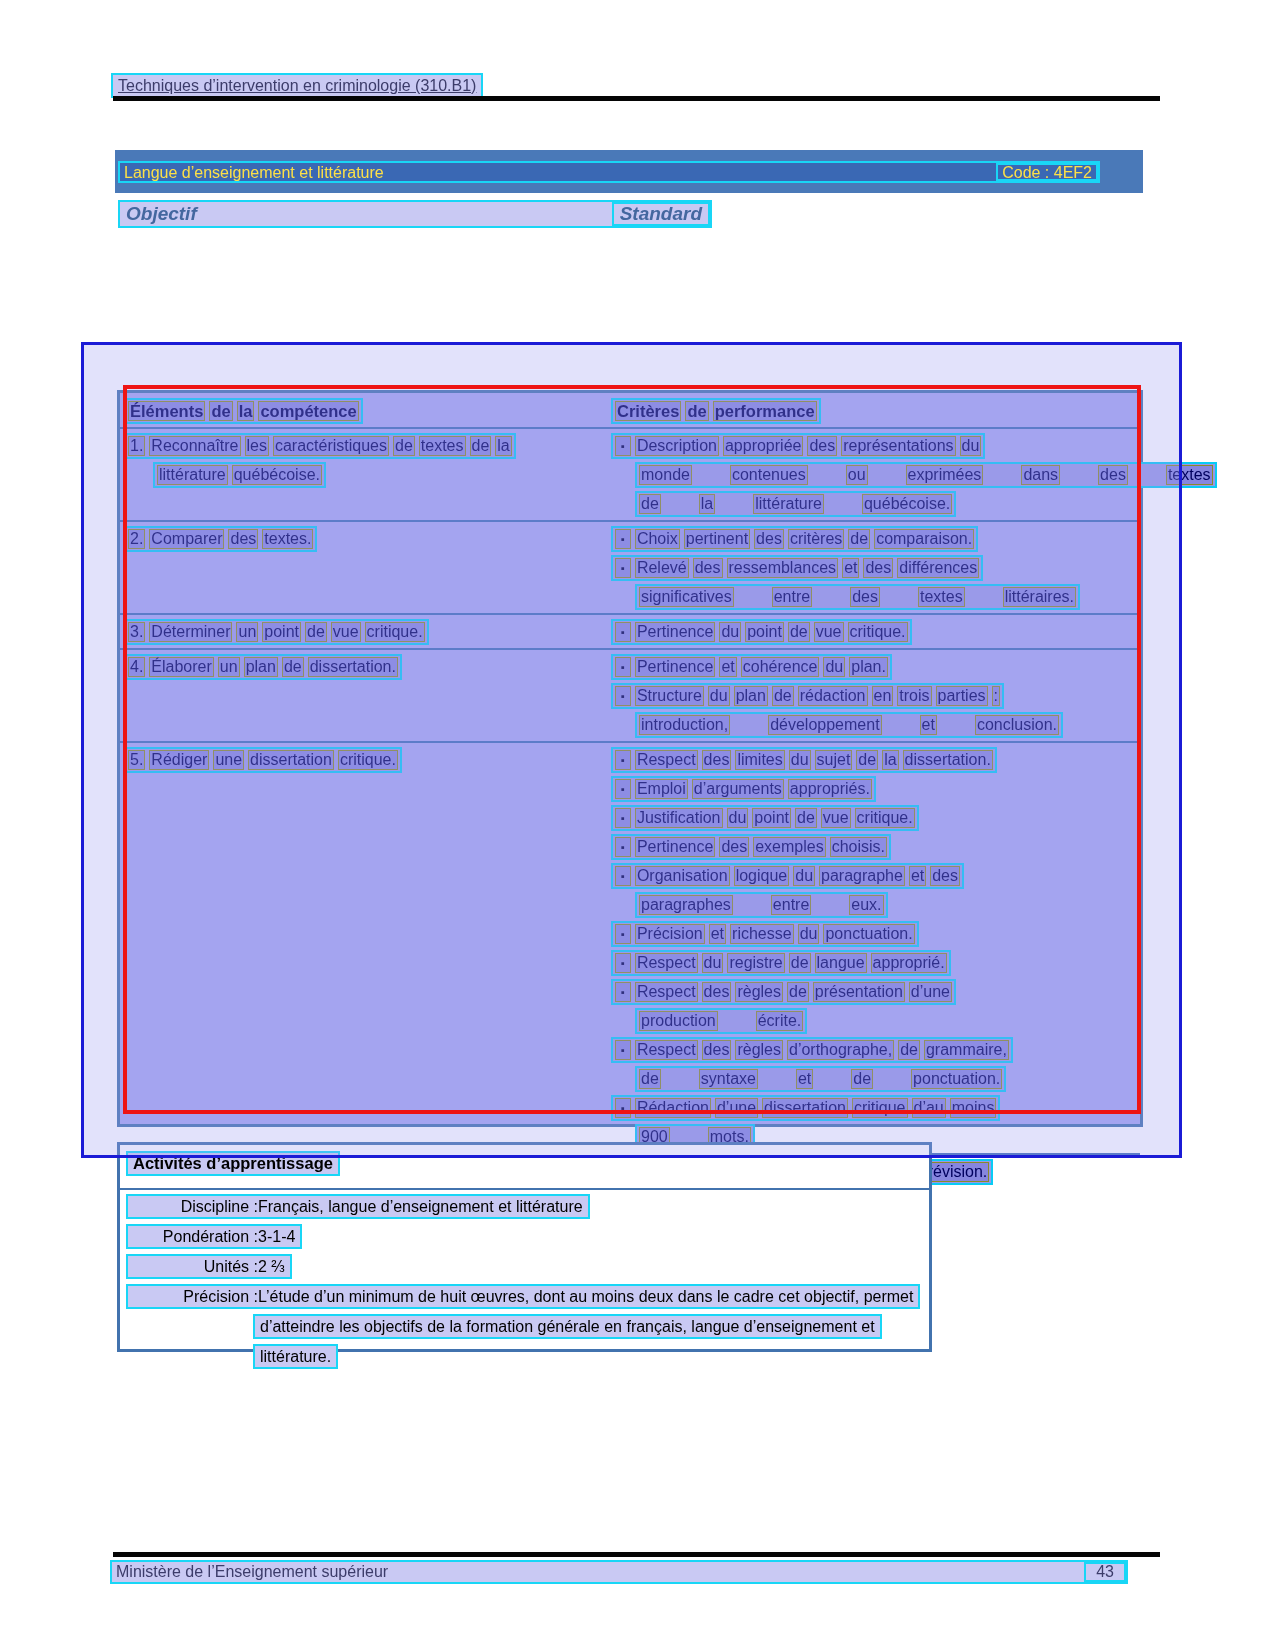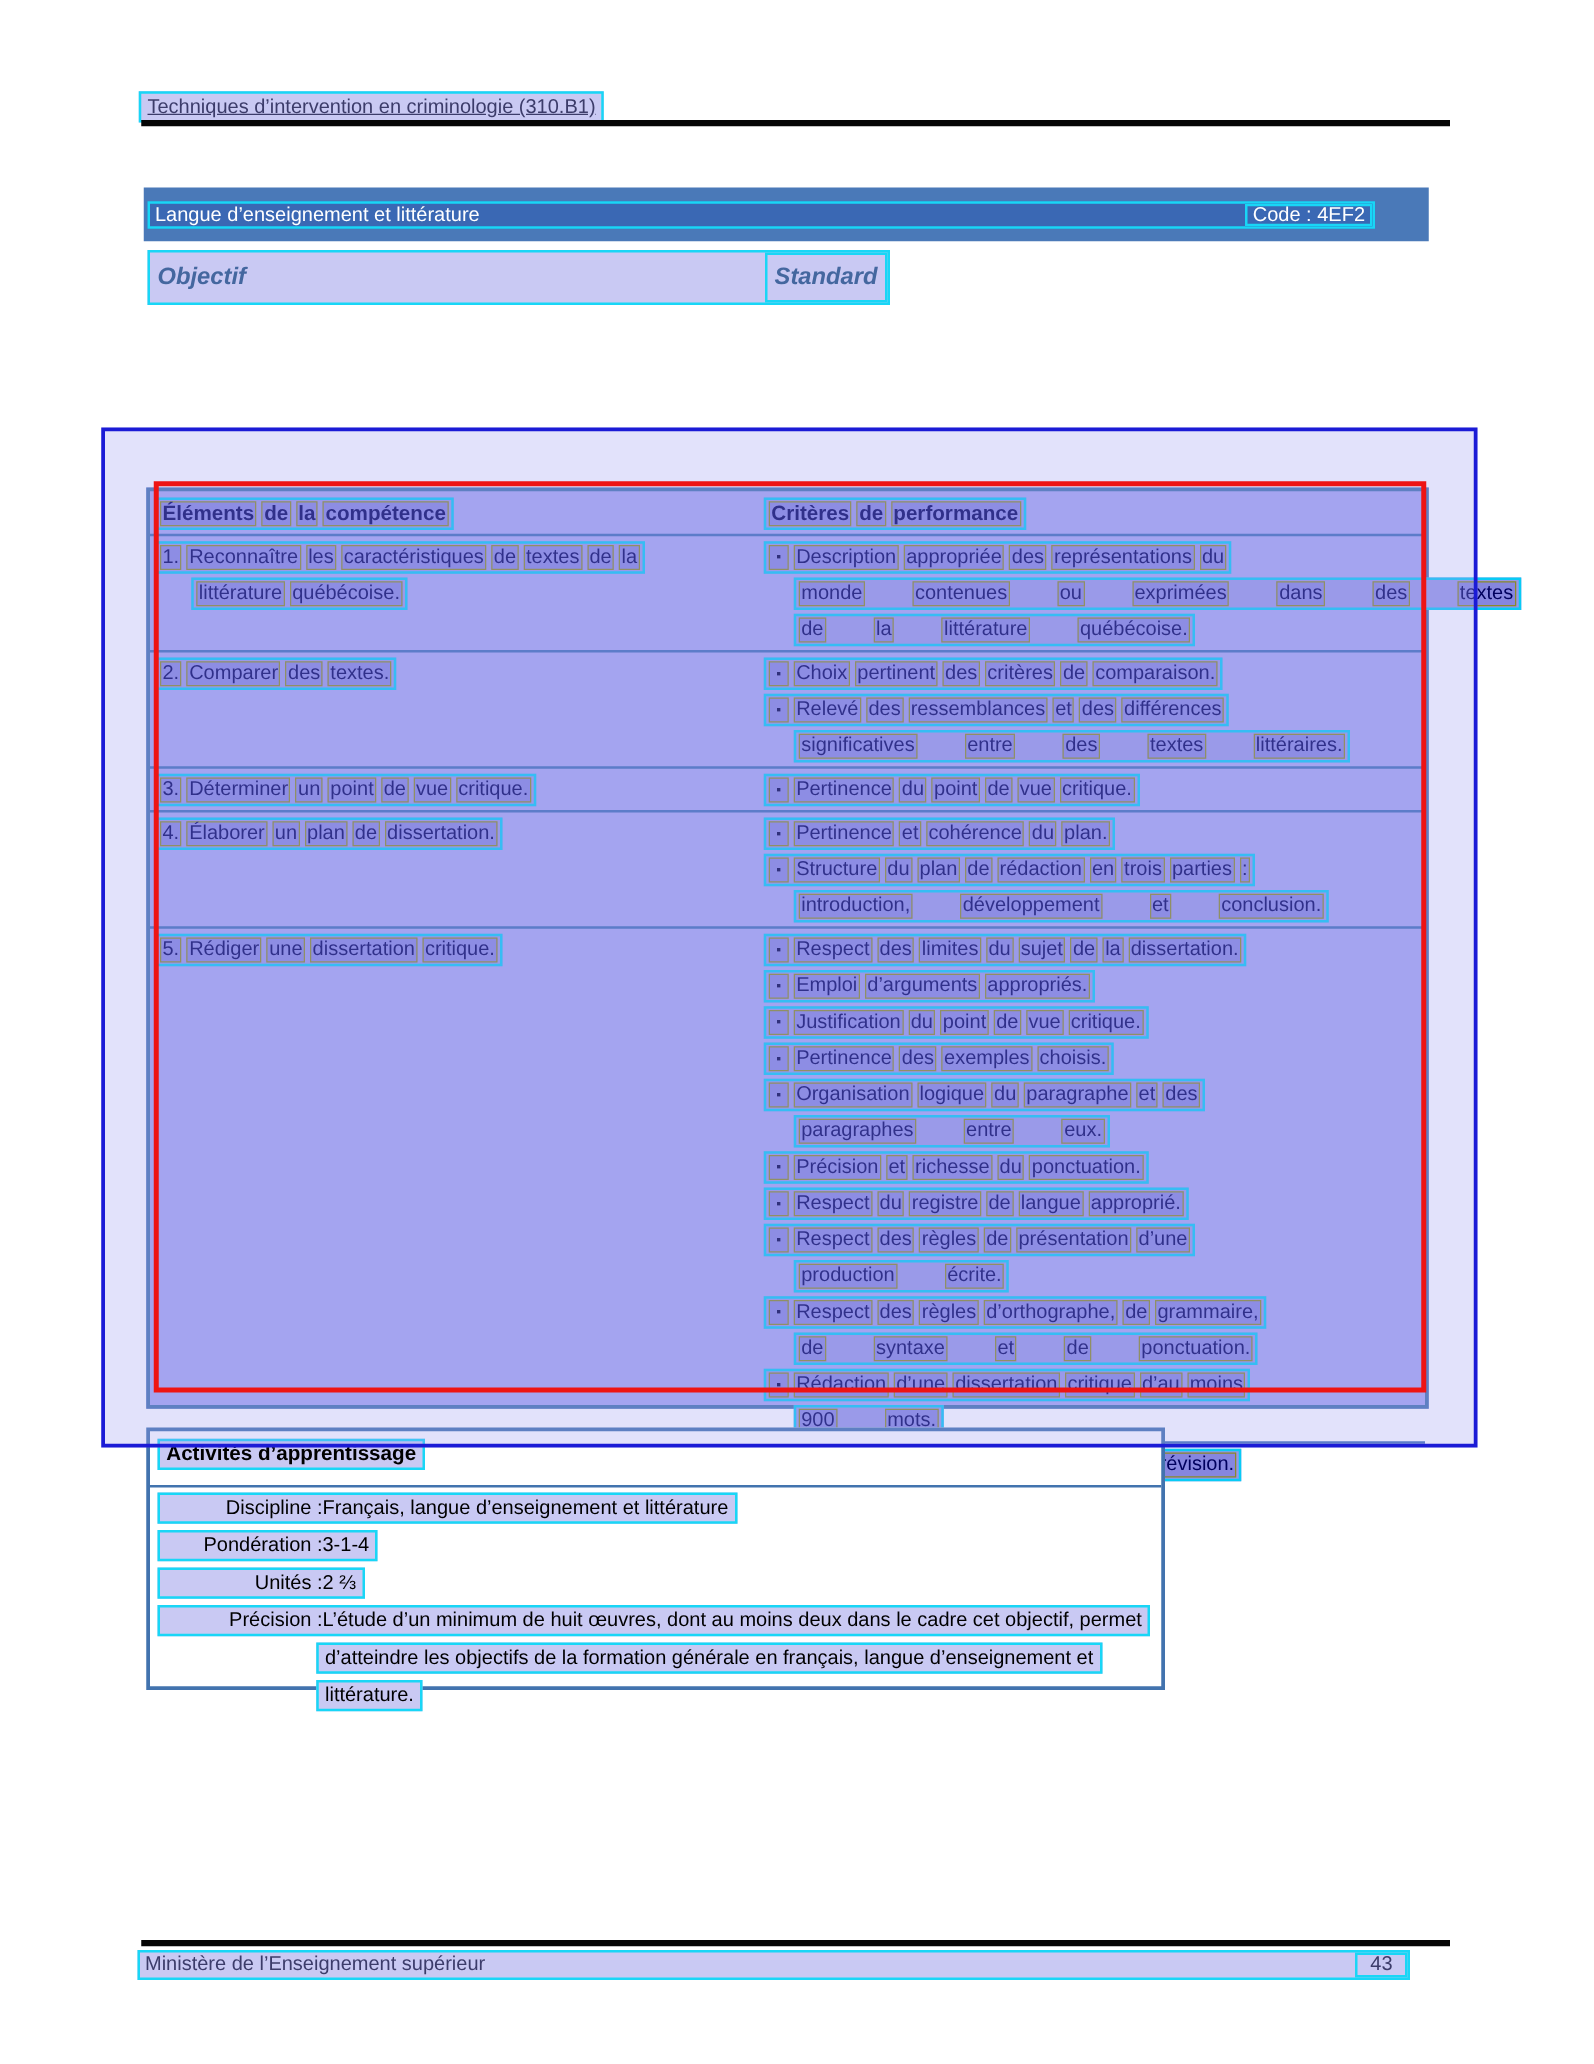--- a/index.html
+++ b/index.html
@@ -20,26 +20,26 @@
 
   
   #hdr-title{left:111px;top:73px;color:var(--doc-ink);text-decoration:underline;}
   #hdr-rule{left:113px;top:96px;width:1047px;height:5px;background:var(--rule-black);}
 
   
   #bar{left:115px;top:150px;width:1028px;height:43px;background:var(--steel-blue);}
   #bar-inner{position:absolute;left:3px;top:11px;right:43px;height:22px;box-sizing:border-box;
     background:var(--bar-inner);border:2px solid var(--cyan-border);
     display:flex;justify-content:space-between;align-items:center;
-    color:#ffffff;font-size:16px;line-height:17px;padding-left:4px;}
+    color:#fde047;font-size:16px;line-height:17px;padding-left:4px;}
   #bar-code{border:2px solid var(--cyan-border);background:var(--bar-inner);
     padding:0 4px;height:100%;display:flex;align-items:center;box-sizing:border-box;}
 
   
-  #obj-box{left:118px;top:200px;width:594px;height:44px;background:var(--lavender);
+  #obj-box{left:118px;top:200px;width:594px;height:28px;background:var(--lavender);
     border:2px solid var(--cyan-border);display:flex;justify-content:space-between;align-items:center;
     font-weight:bold;font-style:italic;font-size:19px;color:var(--heading-blue);}
   #obj-label{padding-left:6px;}
   #std-label{border:2px solid var(--cyan-border);height:100%;box-sizing:border-box;
     display:flex;align-items:center;padding:0 6px;}
 
   
   #enonce{left:115px;top:255px;width:1028px;height:92px;border:3px solid var(--table-border);background:#fff;}
   #enonce-h{margin:5px 0 0 6px;font-weight:bold;font-size:16.5px;}
   #enonce-sep{position:absolute;left:0;right:0;top:44px;height:2px;background:var(--table-border);}

